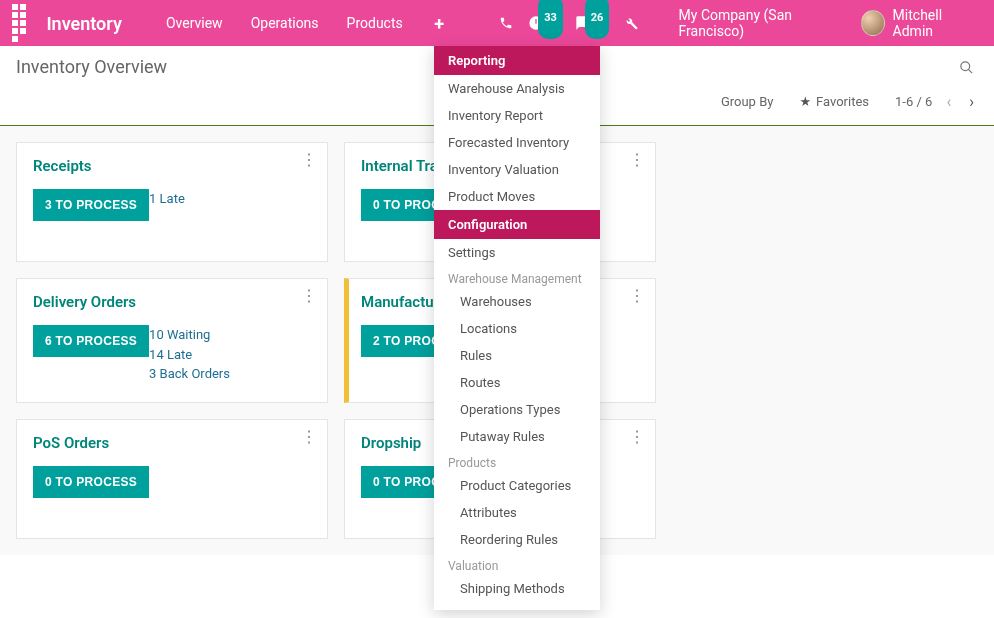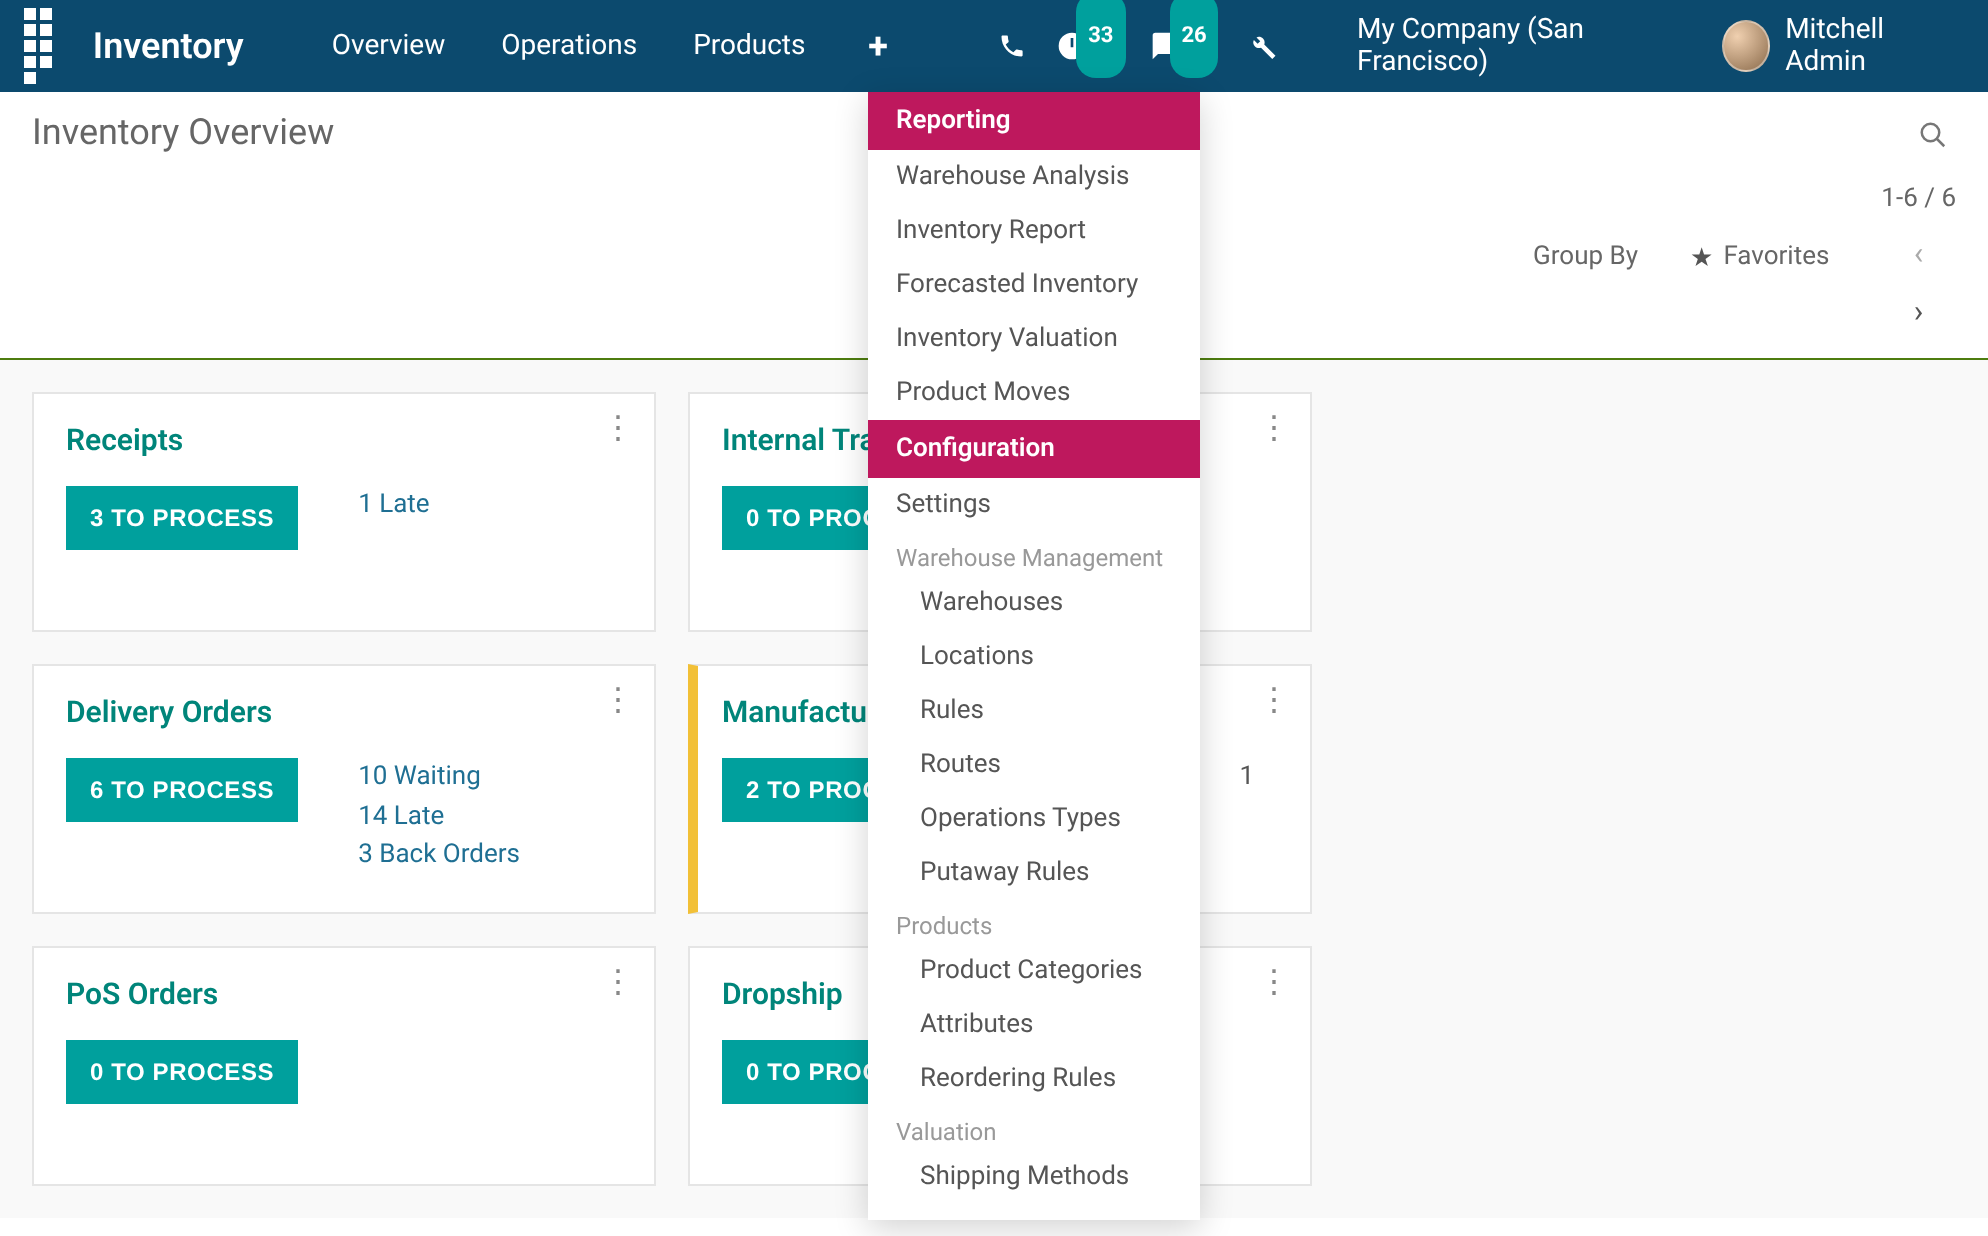--- a/index.html
+++ b/index.html
@@ -1,50 +1,50 @@
 <!DOCTYPE html>
 <html><head>
 <meta charset="utf-8">
 <style>
   * { box-sizing: border-box; margin: 0; padding: 0; }
   body { font-family: -apple-system, BlinkMacSystemFont, "Segoe UI", Roboto, Arial, sans-serif; font-size: 13px; color: #555; background: #fff; width: 994px; height: 618px; overflow: hidden; position: relative; }
   
-  .topbar { background: #0c4a6e; height: 46px; display: flex; align-items: center; color: #fff; padding: 0 8px; justify-content: flex-end; }
+  .topbar { background: #ec4899; height: 46px; display: flex; align-items: center; color: #fff; padding: 0 8px; }
   .apps-icon { width: 28px; display: flex; flex-wrap: wrap; gap: 2px; padding: 4px; cursor: pointer; }
   .apps-icon span { width: 6px; height: 6px; background: #fff; display: block; }
   .app-title { font-size: 18px; font-weight: 600; margin-left: 12px; margin-right: 30px; }
   .nav-item { padding: 0 14px; height: 46px; display: flex; align-items: center; cursor: pointer; font-size: 14px; }
   .nav-plus { width: 46px; justify-content: center; font-size: 18px; font-weight: bold; }
   .spacer-small { width: 30px; }
   .icon-btn { width: 36px; height: 46px; display: flex; align-items: center; justify-content: center; cursor: pointer; position: relative; }
   .badge-pill { background: #00A09D; color: #fff; border-radius: 10px; font-size: 11px; font-weight: bold; padding: 15px 6px; margin-left: -6px; position: relative; top: -6px; }
   .badge-combo { display: flex; align-items: center; padding: 0 6px; cursor: pointer; }
   .company { margin-left: 24px; font-size: 14px; cursor: pointer; padding: 0 6px; }
   .user { display: flex; align-items: center; margin-left: 8px; font-size: 14px; cursor: pointer; padding-right: 8px; }
   .avatar { width: 26px; height: 26px; border-radius: 50%; background: radial-gradient(circle at 30% 30%, #f0d0b0, #8a6a4a); margin-right: 8px; border: 1px solid rgba(255,255,255,0.4); }
   
   .subhead { display: flex; align-items: flex-start; padding: 10px 16px 6px; border-bottom: 1px solid transparent; }
   .page-title { font-size: 18px; color: #666; font-weight: 400; }
   .search-area { flex: 1; display: flex; justify-content: flex-end; align-items: center; }
   .search-icon { color: #888; font-size: 15px; cursor: pointer; padding: 4px; }
   
   .toolbar { display: flex; align-items: center; padding: 6px 16px 14px; border-bottom: 1px solid #4d7c0f; color: #666; font-size: 13px; }
   .toolbar-item { margin-right: 26px; cursor: pointer; display: flex; align-items: center; gap: 5px; }
-  .toolbar-right { margin-left: auto; display: flex; align-items: center; gap: 10px; flex-direction: column; }
+  .toolbar-right { margin-left: auto; display: flex; align-items: center; gap: 10px; }
   .pager { color: #666; }
   .chev { color: #aaa; font-size: 16px; cursor: pointer; padding: 0 4px; }
   .chev.active { color: #555; }
   .star { color: #555; }
   
   .kanban { display: flex; flex-wrap: wrap; gap: 16px; padding: 16px; background: #f9f9f9; }
   .card { width: 312px; background: #fff; border: 1px solid #e5e5e5; padding: 14px 16px 18px; position: relative; min-height: 120px; }
   .card.highlight { border-left: 5px solid #F2C037; padding-left: 12px; }
   .card-title { color: #00857A; font-size: 15px; font-weight: 600; margin-bottom: 14px; }
   .card-menu { position: absolute; top: 12px; right: 10px; color: #888; cursor: pointer; font-size: 16px; line-height: 10px; }
-  .card-body { display: flex; align-items: flex-start; gap: 30px; }
+  .card-body { display: flex; align-items: flex-start; }
   .btn-teal { background: #00A09D; color: #fff; border: none; padding: 9px 12px; font-size: 12px; font-weight: bold; cursor: pointer; letter-spacing: 0.3px; }
   .status-list { font-size: 13px; color: #1F6F93; line-height: 1.5; }
   .status-list div { cursor: pointer; }
   .status-right { margin-left: auto; color: #555; }
   
   .dropdown { position: absolute; top: 46px; left: 434px; width: 166px; background: #fff; box-shadow: 0 4px 16px rgba(0,0,0,0.18); z-index: 100; padding-bottom: 8px; }
   .dd-header { background: #be185d; color: #fff; padding: 7px 14px; font-weight: 600; font-size: 13px; }
   .dd-item { padding: 6px 14px; color: #555; cursor: pointer; font-size: 13px; }
   .dd-sub { padding: 6px 14px 6px 26px; color: #555; cursor: pointer; font-size: 13px; }
   .dd-label { padding: 6px 14px 2px; color: #999; font-size: 12px; }

